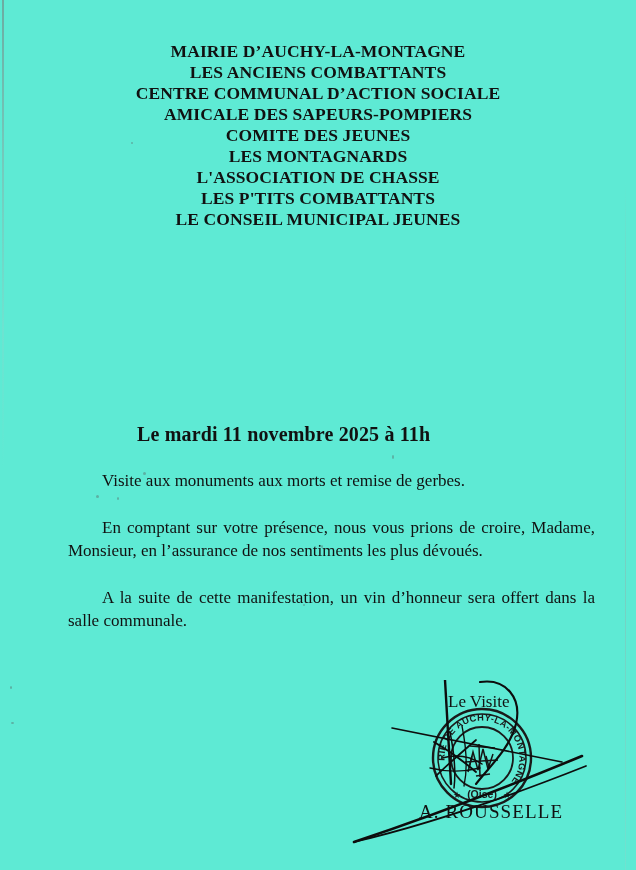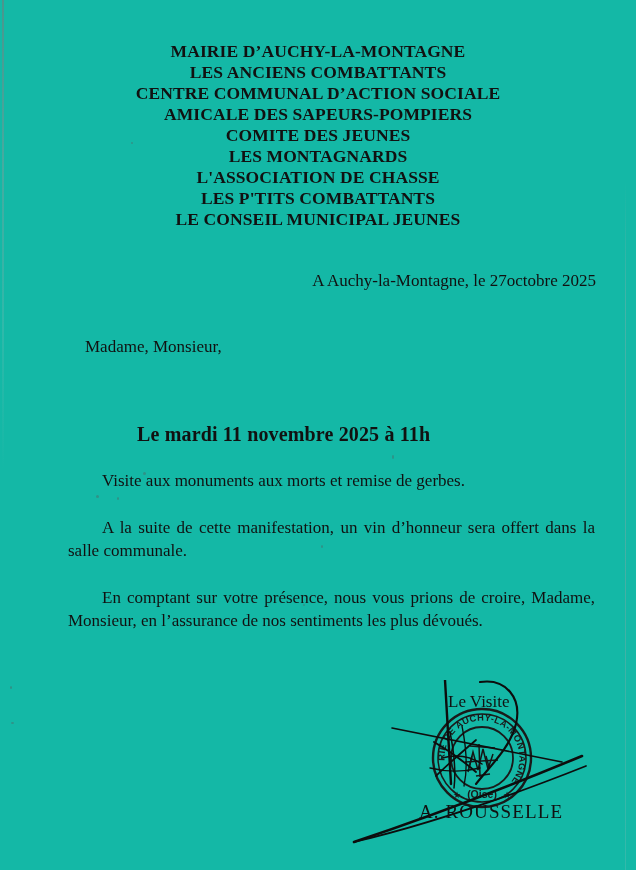--- a/index.html
+++ b/index.html
@@ -8,21 +8,21 @@
     background: #ffffff;
   }
   body {
     font-family: "Liberation Serif", "DejaVu Serif", serif;
     color: #111111;
   }
   #page {
     position: relative;
     width: 636px;
     height: 870px;
-    background: #14b8a6;
+    background: #5eead4;
     overflow: hidden;
   }
 
   
   .scan-edge-left {
     position: absolute;
     left: 2px;
     top: 0;
     width: 2px;
     height: 470px;
@@ -178,29 +178,27 @@
     <div>LES ANCIENS COMBATTANTS</div>
     <div>CENTRE COMMUNAL D’ACTION SOCIALE</div>
     <div>AMICALE DES SAPEURS-POMPIERS</div>
     <div>COMITE DES JEUNES</div>
     <div>LES MONTAGNARDS</div>
     <div>L'ASSOCIATION DE CHASSE</div>
     <div>LES P'TITS COMBATTANTS</div>
     <div>LE CONSEIL MUNICIPAL JEUNES</div>
   </div>
 
-  <div class="dateline">A Auchy-la-Montagne, le 27octobre 2025</div>
-
-  <div class="salutation">Madame, Monsieur,</div>
+
 
   <div class="body-block">
     <p class="event-line">Le mardi 11 novembre 2025 à 11h</p>
     <p class="para gap-1">Visite aux monuments aux morts et remise de gerbes.</p>
+    <p class="para gap-3">En comptant sur votre présence, nous vous prions de croire, Madame, Monsieur, en l’assurance de nos sentiments les plus dévoués.</p>
     <p class="para gap-2">A la suite de cette manifestation, un vin d’honneur sera offert dans la salle communale.</p>
-    <p class="para gap-3">En comptant sur votre présence, nous vous prions de croire, Madame, Monsieur, en l’assurance de nos sentiments les plus dévoués.</p>
   </div>
 
   <div class="sig-zone">
 
     <div class="sig-title">Le Visite</div>
 
     <svg class="stamp-art" viewBox="0 0 306 190">
       <g transform="translate(152,78)">
         <circle cx="0" cy="0" r="49" fill="none" stroke="#1a1a1a" stroke-width="2.4"></circle>
         <circle cx="0" cy="0" r="44" fill="none" stroke="#1a1a1a" stroke-width="1.5"></circle>

